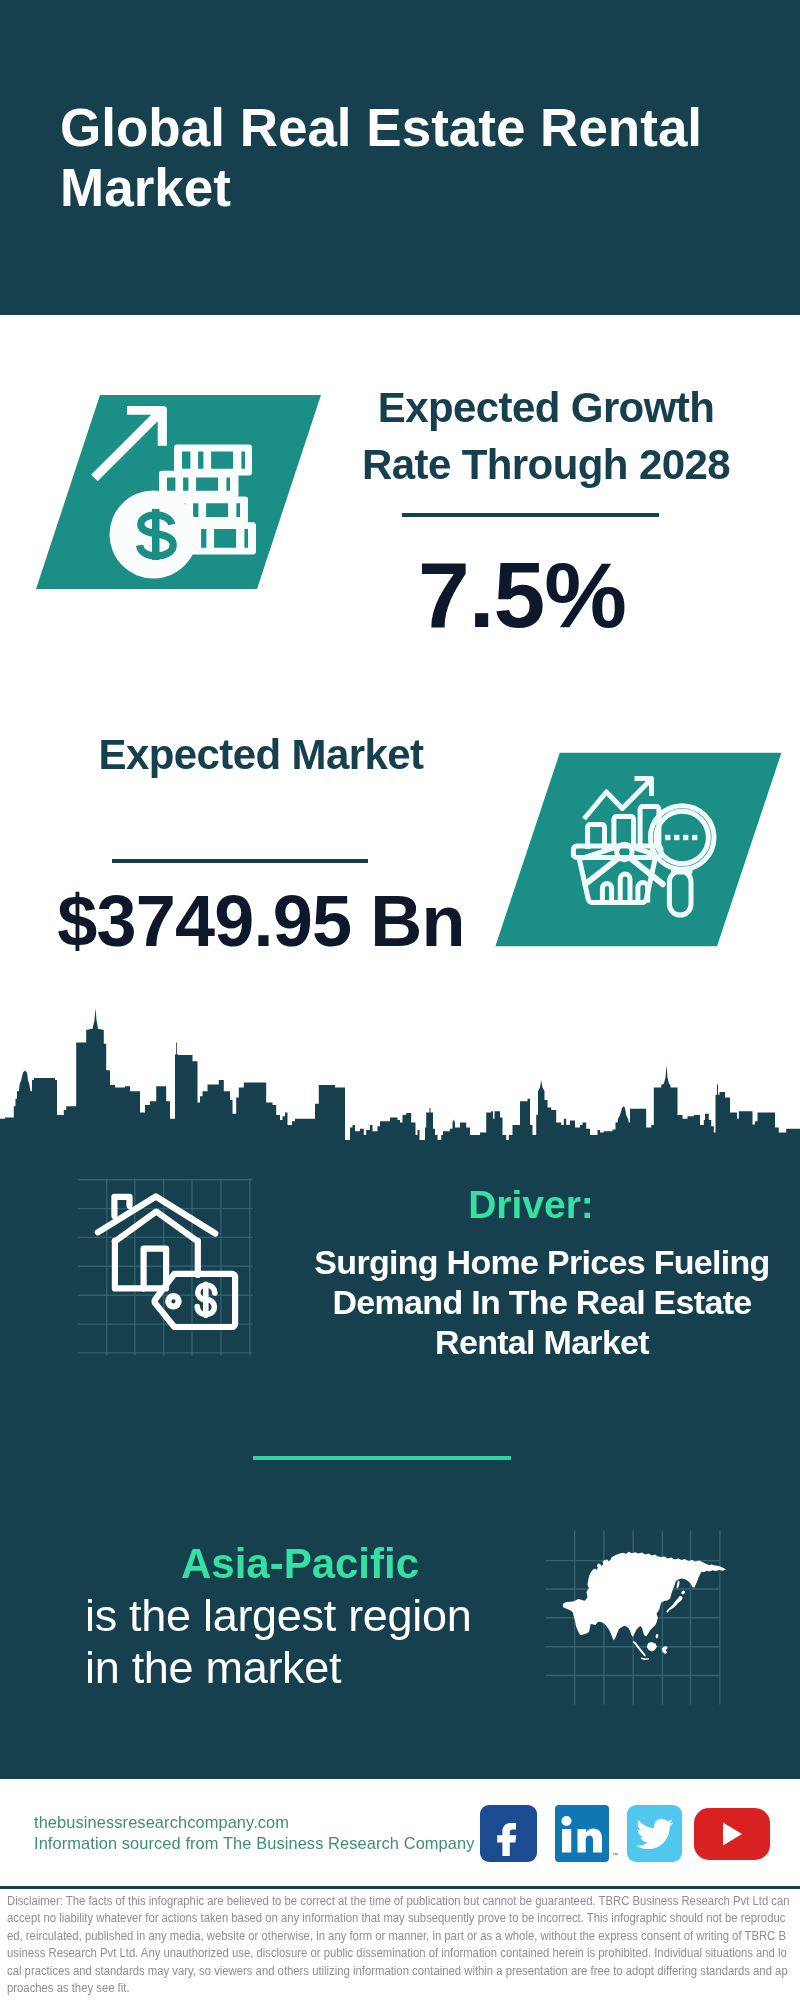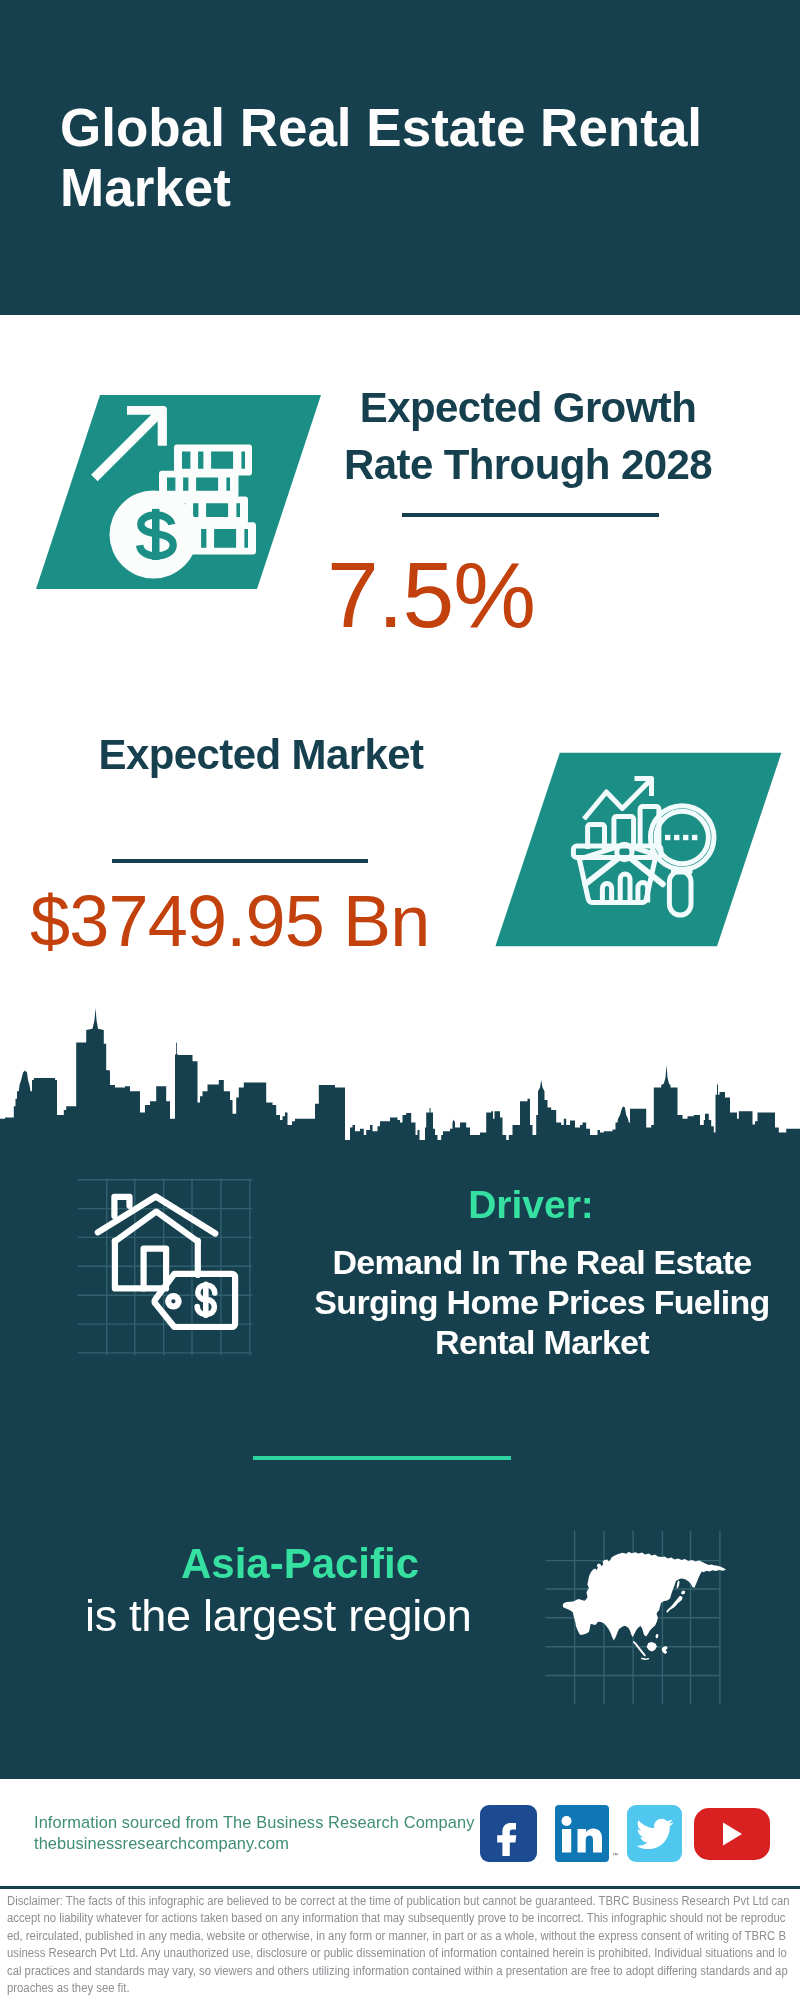--- a/index.html
+++ b/index.html
@@ -5,21 +5,21 @@
   html,body{margin:0;padding:0;}
   body{width:800px;height:2000px;background:#ffffff;font-family:"Liberation Sans",sans-serif;overflow:hidden;}
   .page{position:relative;width:800px;height:2000px;background:#fff;}
   .abs{position:absolute;}
   
   .header{left:0;top:0;width:800px;height:315px;background:#17404f;}
   .header-title{left:60px;top:98px;width:680px;color:#fdfdfd;
     font-size:53px;font-weight:bold;line-height:60px;}
   
   .headline{color:#17404f;font-weight:bold;font-size:42px;line-height:57px;text-align:center;letter-spacing:-0.6px;}
-  .bigval{color:#c2410c;font-weight:normal;text-align:left;}
+  .bigval{color:#0f172a;font-weight:bold;text-align:center;}
   .rule{background:#17404f;height:4px;}
   
   .dark{left:0;top:1140px;width:800px;height:639px;background:#17404f;}
   .skyline{left:0;top:1005px;width:800px;height:145px;}
   .drv-head{color:#35e0a1;font-weight:bold;font-size:39px;text-align:center;}
   .drv-body{color:#ffffff;font-weight:bold;font-size:34px;line-height:40px;text-align:center;letter-spacing:-0.7px;white-space:nowrap;}
   .greenline{background:#2ed3a0;height:4px;}
   .reg-name{color:#35e0a1;font-weight:bold;font-size:42px;text-align:center;}
   .reg-sub{color:#ffffff;font-size:45px;line-height:52px;letter-spacing:-0.3px;white-space:nowrap;}
   
@@ -53,21 +53,21 @@
         </g>
         <g>
           <circle cx="123.5" cy="144.5" r="44" fill="#fbfdfd"></circle>
           <g fill="none" stroke="#1b8e85" stroke-width="7.3">
             <path d="M141.8,134.5 C140.4,128.6 133.8,125.0 125.8,125.0 C116.8,125.0 110.8,128.7 110.8,134.2 C110.8,139.2 115.0,141.8 124.2,143.4 L128.6,144.2 C138.5,145.9 143.2,149.6 143.2,155.2 C143.2,161.6 136.0,166.0 126.2,166.0 C117.0,166.0 110.4,162.0 109.6,155.2"></path>
           </g>
           <rect x="122.0" y="118.9" width="7.5" height="51" fill="#1b8e85"></rect>
         </g>
       </svg>
     </div>
-    <div class="abs headline" style="left:318px;top:64px;width:420px;">
+    <div class="abs headline" style="left:336px;top:64px;width:420px;">
       <div>Expected Growth</div>
       <div>Rate Through 2028</div>
     </div>
     <div class="abs rule" style="left:402px;top:198px;width:257px;"></div>
     <div class="abs bigval" style="left:327px;top:230px;width:390px;font-size:93px;line-height:100px;letter-spacing:-1px;">7.5%</div>
   </div>
 
   <div class="abs" style="left:12px;top:695px;width:800px;height:310px;">
     <div class="abs headline" style="left:39px;top:31px;width:420px;">
       <div>Expected Market</div>
@@ -142,50 +142,51 @@
           <circle cx="102.4" cy="126.3" r="5.2"></circle>
         </g>
         <g>
           <path fill="none" stroke="#ffffff" stroke-width="5.6" stroke-linecap="round" stroke-linejoin="round" d="M143.8,118.0 a7.8,7.8 0 0 0 -7.8,-7.8 h-2.0 a7.2,7.2 0 0 0 0,14.4 h2.0 a7.4,7.4 0 0 1 0,14.8 h-2.0 a7.8,7.8 0 0 1 -7.8,-7.8"></path>
           <rect x="132.0" y="106.5" width="5.6" height="36.5" rx="2.8" fill="#ffffff"></rect>
         </g>
       </svg>
     </div>
     <div class="abs drv-head" style="left:305px;top:18px;width:420px;">Driver:</div>
     <div class="abs drv-body" style="left:286px;top:77px;width:480px;">
+      <div>Surging Home Prices Fueling</div>
       <div>Demand In The Real Estate</div>
-      <div>Surging Home Prices Fueling</div>
       <div>Rental Market</div>
     </div>
   </div>
 
   <div class="abs greenline" style="left:253px;top:1456px;width:258px;"></div>
 
   <div class="abs" style="left:0;top:1500px;width:800px;height:220px;text-decoration:underline;">
     <div class="abs reg-name" style="left:90px;top:40px;width:420px;">Asia-Pacific</div>
     <div class="abs reg-sub" style="left:85px;top:90px;width:420px;">
       <div>is the largest region</div>
+      <div>in the market</div>
     </div>
     <div class="abs" style="left:545px;top:21px;width:195px;height:190px;overflow:hidden;">
       <svg width="195" height="190" viewBox="0 0 195 190" xmlns="http://www.w3.org/2000/svg">
         <g stroke="#34636f" stroke-width="1.4" fill="none">
           <path d="M29.6,9.6 V183.6 M58.9,9.6 V183.6 M88.1,9.6 V183.6 M117.4,9.6 V183.6 M145.5,9.6 V183.6 M174.9,9.6 V183.6"></path>
           <path d="M0.6,39.6 H174.9 M0.6,68.0 H174.9 M0.6,96.8 H174.9 M0.6,125.8 H174.9 M0.6,154.5 H174.9"></path>
         </g>
         <g transform="translate(11,23) scale(1.03,1.0)">
           <path d="M30.5,40.5 L31.5,35.0 L32.5,31.0 L34.0,28.0 L36.0,25.5 L38.0,24.5 L39.2,26.0 L40.6,23.8 L39.6,21.2 L41.2,19.6 L43.2,20.2 L44.2,22.2 L45.8,20.2 L45.2,17.6 L47.2,16.0 L49.8,15.6 L51.2,17.6 L52.8,16.0 L53.8,13.6 L57.0,11.5 L60.5,10.0 L64.5,8.8 L68.5,9.8 L70.5,7.8 L73.5,9.2 L77.0,8.2 L80.0,9.6 L83.5,8.6 L86.5,10.6 L90.0,9.6 L93.0,11.6 L96.0,10.6 L99.0,12.6 L102.5,13.0 L105.5,12.6 L108.5,14.6 L112.0,13.6 L115.0,15.6 L118.5,14.6 L122.0,16.0 L125.0,15.0 L128.5,17.0 L132.0,16.0 L135.5,17.5 L139.0,16.5 L142.5,18.2 L145.5,19.8 L148.5,21.0 L151.0,20.5 L153.2,21.2 L156.5,21.8 L159.5,22.5 L162.5,24.0 L165.1,25.6 L162.0,26.8 L158.5,26.0 L155.0,27.0 L152.0,26.2 L149.0,27.5 L146.0,26.8 L143.5,28.2 L141.5,27.4 L140.1,30.0 L138.5,33.5 L137.0,37.5 L135.5,41.0 L134.5,43.8 L132.5,43.0 L131.0,40.0 L129.0,37.8 L127.0,36.2 L125.8,35.6 L123.5,34.8 L121.4,34.4 L119.0,35.6 L116.4,36.9 L115.1,41.2 L113.2,46.2 L111.8,50.5 L110.8,54.4 L108.0,56.5 L105.0,57.0 L102.0,58.8 L101.0,62.5 L100.1,66.2 L98.5,68.0 L97.6,70.0 L98.9,73.5 L98.0,77.5 L96.4,81.2 L94.0,83.5 L91.5,86.0 L89.5,89.5 L87.5,92.5 L85.5,91.0 L84.5,87.5 L83.5,84.0 L82.0,82.0 L80.0,83.5 L78.0,86.0 L76.0,90.0 L74.6,93.0 L73.0,90.5 L72.0,87.0 L70.5,84.2 L68.5,82.5 L66.3,81.7 L64.0,83.0 L61.2,84.9 L59.5,89.0 L58.0,93.0 L56.1,96.4 L54.5,93.0 L53.0,89.0 L51.0,84.9 L48.5,81.5 L46.0,79.0 L43.5,78.0 L40.8,77.8 L39.5,79.5 L38.2,81.0 L36.0,80.5 L34.5,80.0 L33.4,80.4 L33.0,83.5 L32.5,86.0 L31.9,88.1 L29.5,89.5 L26.5,90.5 L23.6,91.0 L22.0,88.5 L20.5,85.0 L19.4,82.3 L18.8,78.5 L17.9,74.7 L17.0,71.5 L16.3,68.3 L14.0,66.5 L11.0,65.0 L8.5,64.0 L7.0,63.2 L6.5,61.0 L7.6,59.1 L10.5,58.0 L14.0,57.8 L17.5,57.2 L20.0,55.8 L22.0,55.0 L25.0,56.0 L27.8,56.8 L29.5,55.0 L30.6,53.0 L30.0,50.5 L29.6,47.9 L31.0,45.5 L32.0,44.0 L31.2,42.5 Z M121.5,52.0 L123.0,53.8 L122.0,56.0 L120.5,57.5 L118.5,59.0 L116.5,61.5 L114.5,63.5 L112.0,65.0 L110.0,66.5 L108.2,68.8 L107.0,67.5 L108.5,65.5 L110.5,63.5 L112.5,61.5 L114.5,59.0 L116.5,56.5 L118.5,54.0 L120.0,52.0 Z M123.5,46.5 L125.5,47.5 L125.0,49.5 L123.0,50.5 L121.5,49.5 L122.0,47.5 Z M118.5,36.5 L120.0,37.5 L119.5,41.5 L118.0,44.5 L117.0,43.5 L117.5,40.0 Z M75.5,97.0 L77.5,98.5 L82.0,104.5 L86.0,109.5 L87.5,112.5 L85.5,112.0 L81.5,107.0 L77.0,101.0 L74.5,98.0 Z M83.0,113.5 L87.0,114.5 L90.5,114.0 L90.0,115.5 L86.0,116.0 L82.5,115.0 Z M89.5,99.0 L93.0,98.0 L96.5,99.5 L98.0,102.5 L96.0,106.0 L93.0,107.5 L90.0,106.0 L88.0,103.0 Z M104.0,103.0 L107.0,102.0 L108.5,104.0 L106.5,106.0 L108.0,108.5 L106.0,110.0 L103.5,108.0 L102.5,105.0 Z M97.5,90.0 L99.5,90.5 L99.0,93.5 L97.5,94.5 L96.5,92.5 Z" fill="#ffffff"></path>
         </g>
       </svg>
     </div>
   </div>
 
   <div class="abs footer">
     <div class="abs fsrc" style="left:34px;top:33px;width:460px;white-space:nowrap;">
+      <div>thebusinessresearchcompany.com</div>
       <div>Information sourced from The Business Research Company</div>
-      <div>thebusinessresearchcompany.com</div>
     </div>
     <div class="abs" style="left:480px;top:26px;">
       <svg width="300" height="60" viewBox="0 0 300 60" xmlns="http://www.w3.org/2000/svg">
         <g>
           <rect x="0" y="0" width="57" height="57" rx="9" fill="#1c4b92"></rect>
           <path d="M36.0,18.0 h-5.2 c-5.0,0 -8.4,3.3 -8.4,8.4 v3.9 h-5.2 v7.2 h5.2 v13.5 h7.4 v-13.5 h5.6 l0.9,-7.2 h-6.5 v-3.3 c0,-1.7 0.8,-2.6 2.6,-2.6 h3.6 z" fill="#ffffff"></path>
         </g>
         <g>
           <rect x="75" y="0" width="54" height="57" rx="4" fill="#1077b5"></rect>
           <circle cx="86.5" cy="16.0" r="5.0" fill="#ffffff"></circle>

